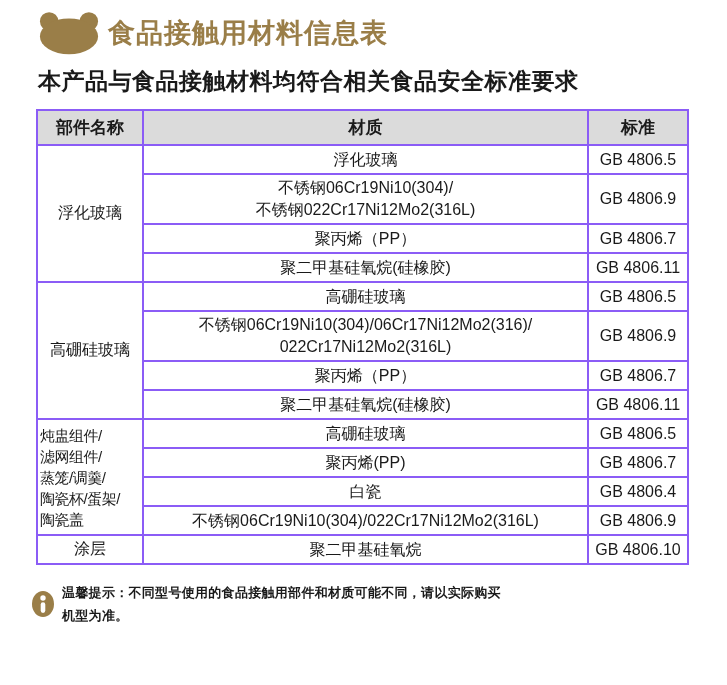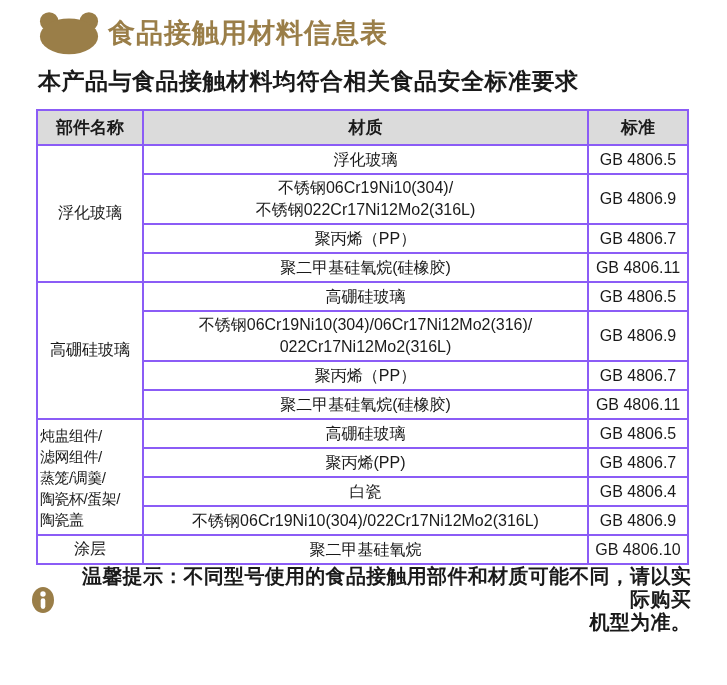--- a/index.html
+++ b/index.html
@@ -47,21 +47,21 @@
   .part-cell { font-size: 17px; }
   .part-cell.left {
     text-align: left;
     font-size: 15px; line-height: 21px;
     padding-left: 2px; letter-spacing: -0.5px; border-radius: 27px;
   }
   .mat-cell { line-height: 22px; }
   .std-cell { white-space: nowrap; font-size: 16px; margin-left: 36px; }
 
   
-  .notes { font-weight: bold; font-size: 20px; margin-left: -4px; text-align: right; }
+  .notes { margin-top: 16px; font-weight: bold; font-size: 13px; margin-left: -4px; }
   .note-row { display: flex; align-items: center; gap: 8px; margin-bottom: 5px; }
   .note-icon { width: 22px; height: 26px; flex: 0 0 auto; }
   .note-text { line-height: 23px; letter-spacing: 0.3px; }
 </style>
 </head>
 <body>
 
 <div class="page">
 
   <div class="title-row">

